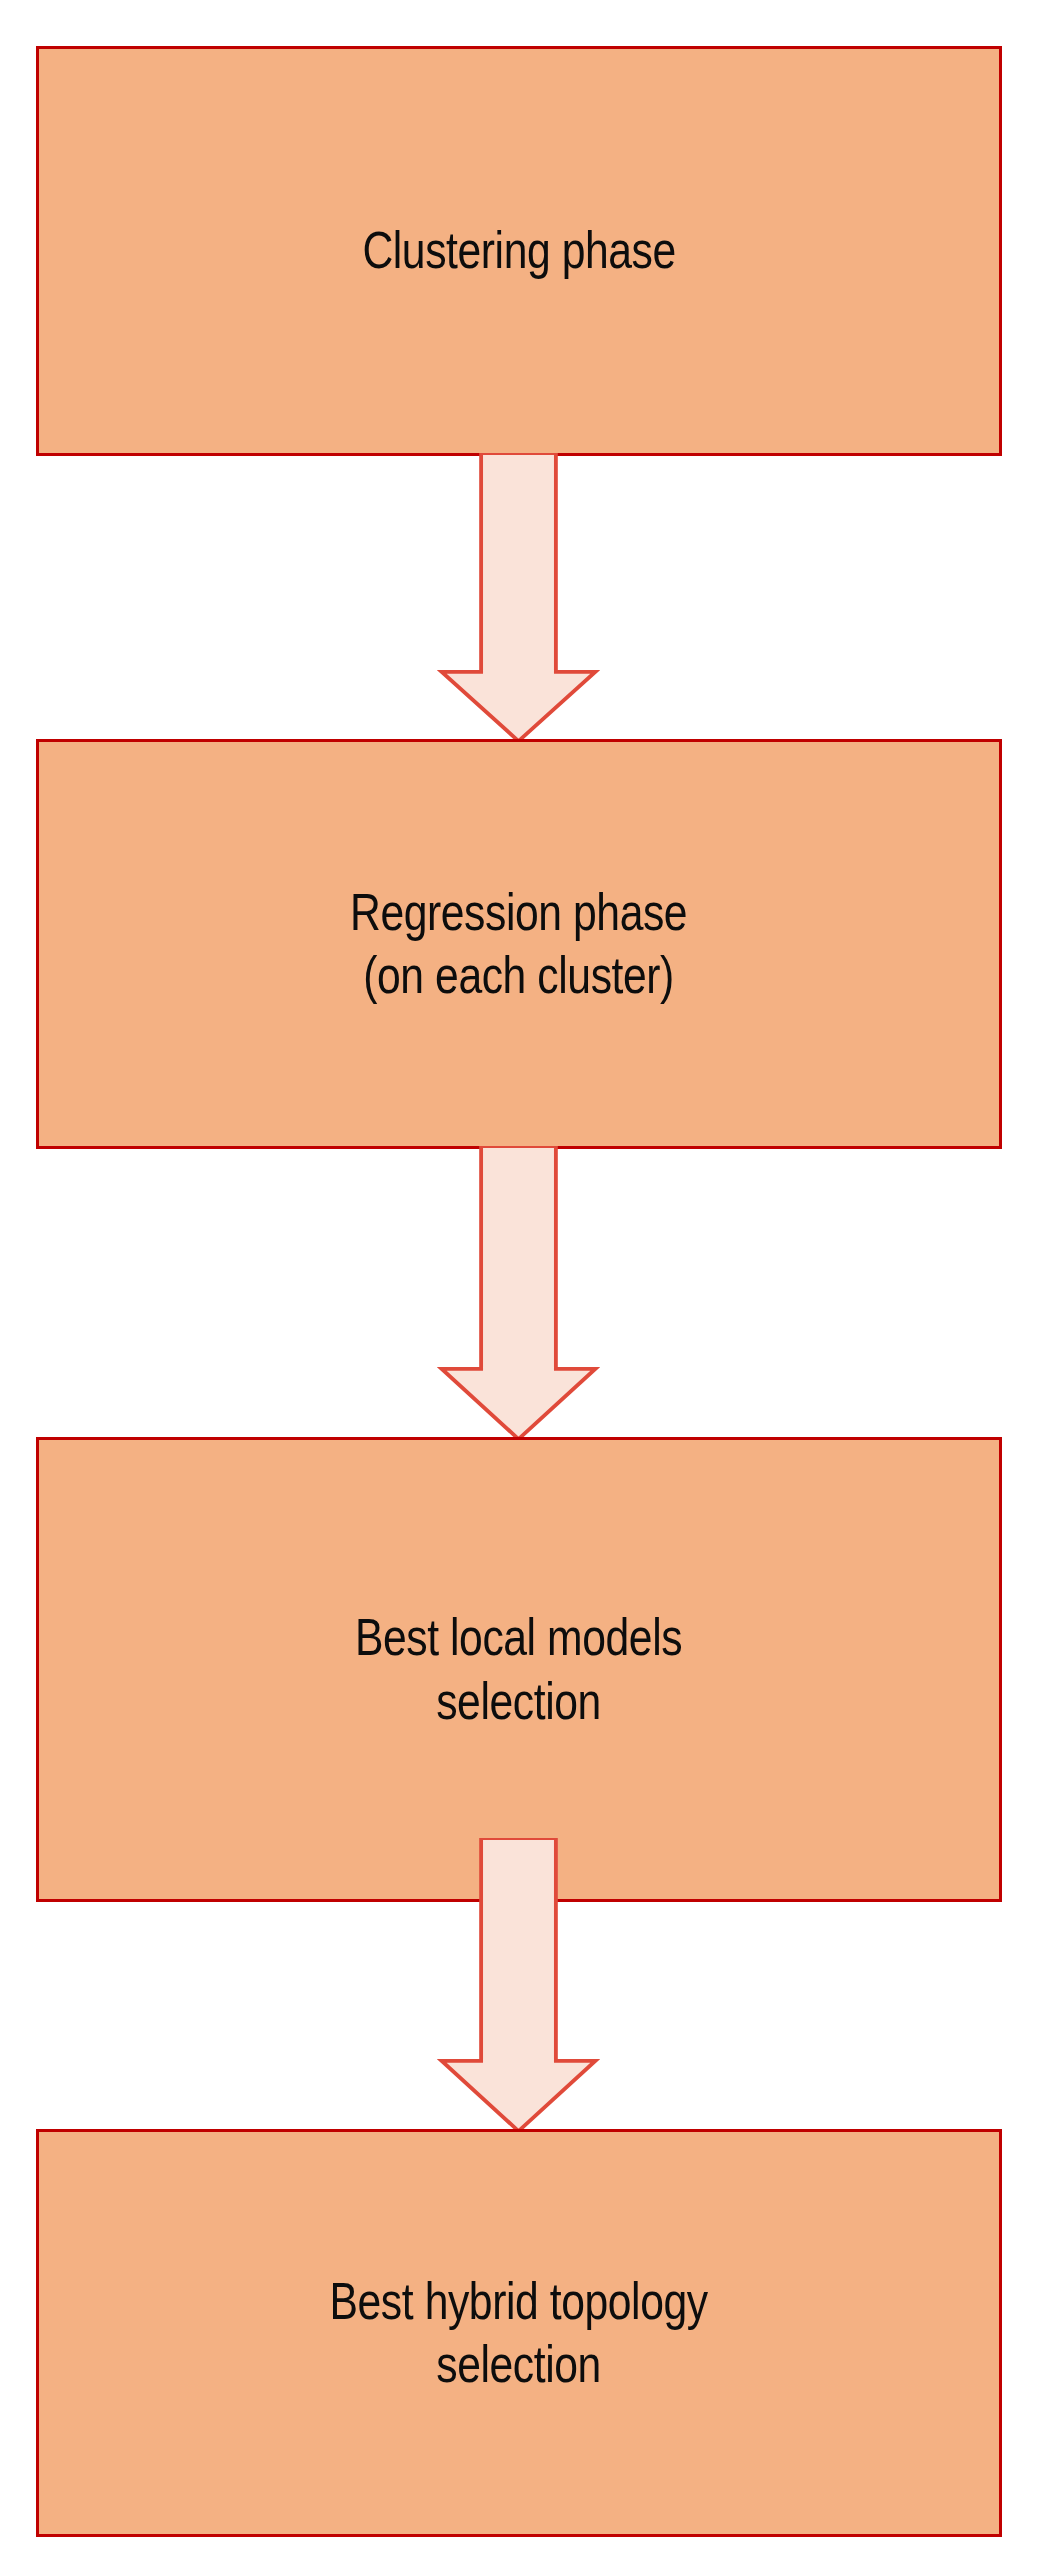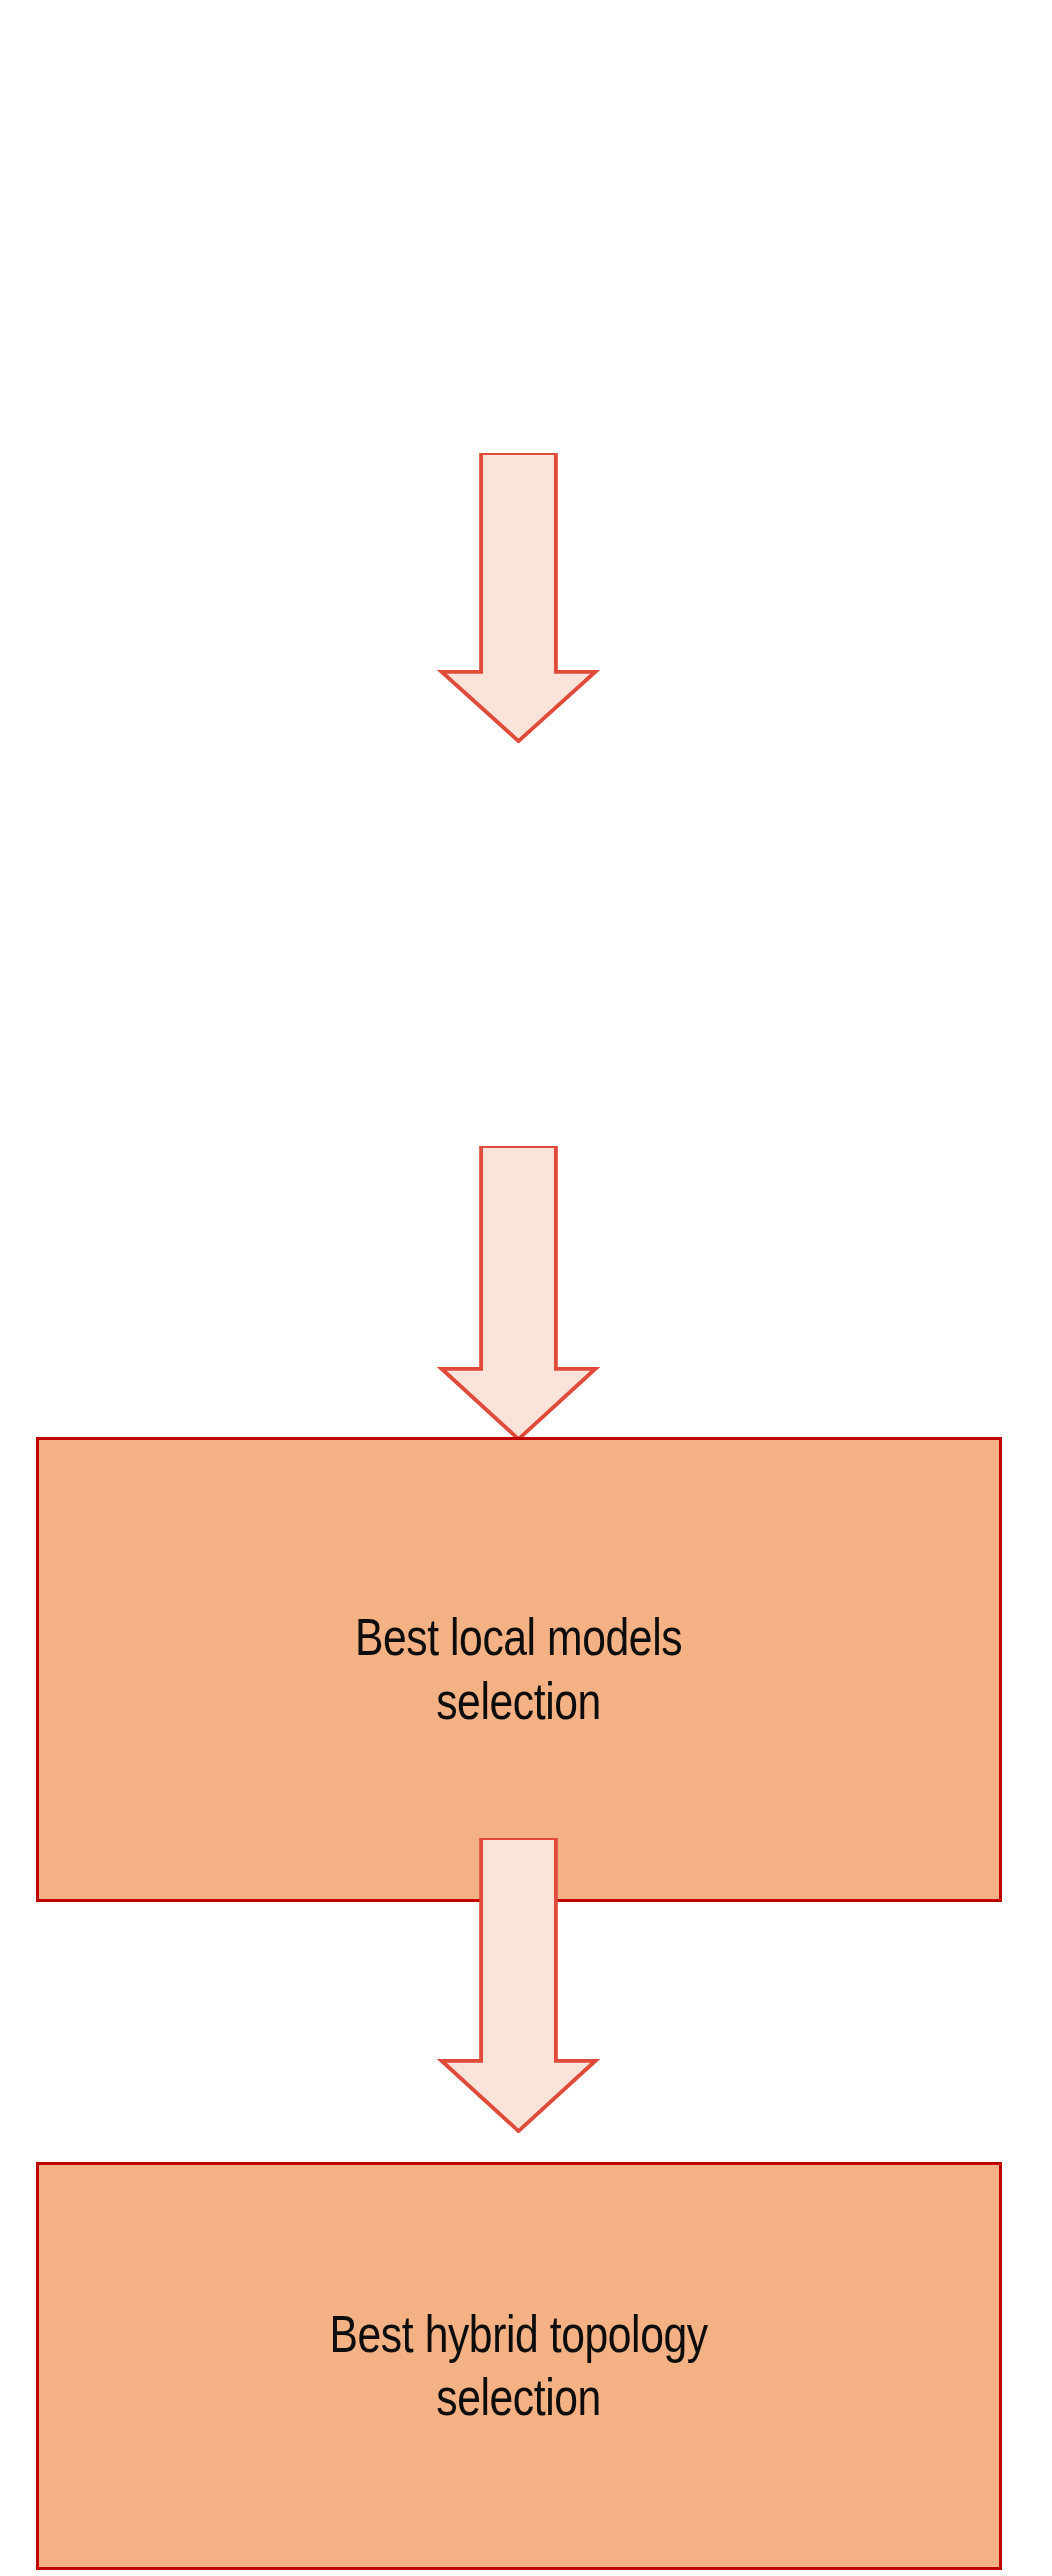--- a/index.html
+++ b/index.html
@@ -40,45 +40,52 @@
     font-weight: 400;
     letter-spacing: -0.5px;
     transform: scaleX(0.82);
     transform-origin: center center;
     white-space: pre-line;
     font-family: "Liberation Sans", "DejaVu Sans", sans-serif;
   }
   #node-1 { top: 46px;   height: 410px; }
   #node-2 { top: 739px;  height: 410px; }
   #node-3 { top: 1437px; height: 465px; }
-  #node-4 { top: 2129px; height: 408px; margin-top: 33px; }
+  #node-4 { top: 2129px; height: 408px; }
 
   .connector {
     position: absolute;
     left: 437px;
     width: 163px;
   }
   #connector-1 { top: 453px;  height: 290px; }
   #connector-2 { top: 1146px; height: 295px; }
   #connector-3 { top: 1838px; height: 295px; }
 
   .connector svg { display: block; width: 100%; height: 100%; }
 </style>
 </head>
 <body>
 
 <div id="flowchart">
 
+  <div class="node" id="node-1">
+    <span class="node-label">Clustering phase</span>
+  </div>
 
   <div class="connector" id="connector-1">
     <svg viewBox="0 0 170 302" preserveAspectRatio="none" aria-hidden="true">
       <polygon points="46,0 124,0 124,228 165,228 85,300 5,228 46,228" fill="#FAE3D9" stroke="#E04A3A" stroke-width="4" stroke-linejoin="miter"></polygon>
     </svg>
   </div>
 
+  <div class="node" id="node-2">
+    <span class="node-label">Regression phase
+(on each cluster)</span>
+  </div>
 
   <div class="connector" id="connector-2">
     <svg viewBox="0 0 170 307" preserveAspectRatio="none" aria-hidden="true">
       <polygon points="46,0 124,0 124,232 165,232 85,305 5,232 46,232" fill="#FAE3D9" stroke="#E04A3A" stroke-width="4" stroke-linejoin="miter"></polygon>
     </svg>
   </div>
 
   <div class="node" id="node-3">
     <span class="node-label">Best local models
 selection</span>

